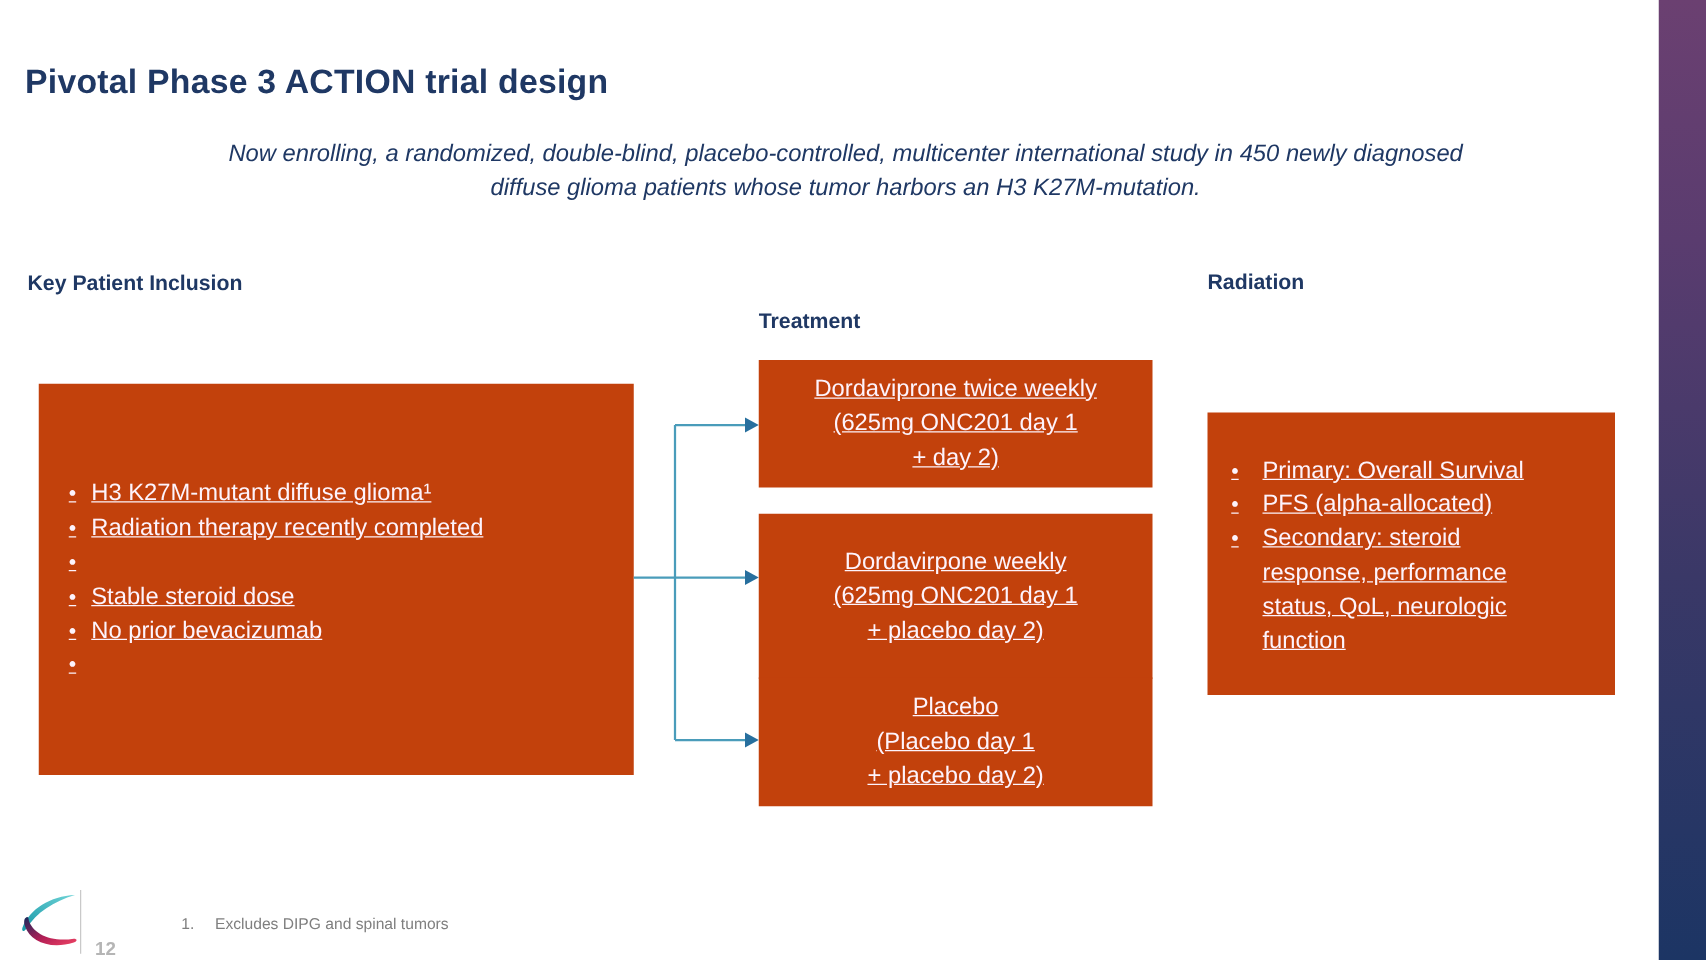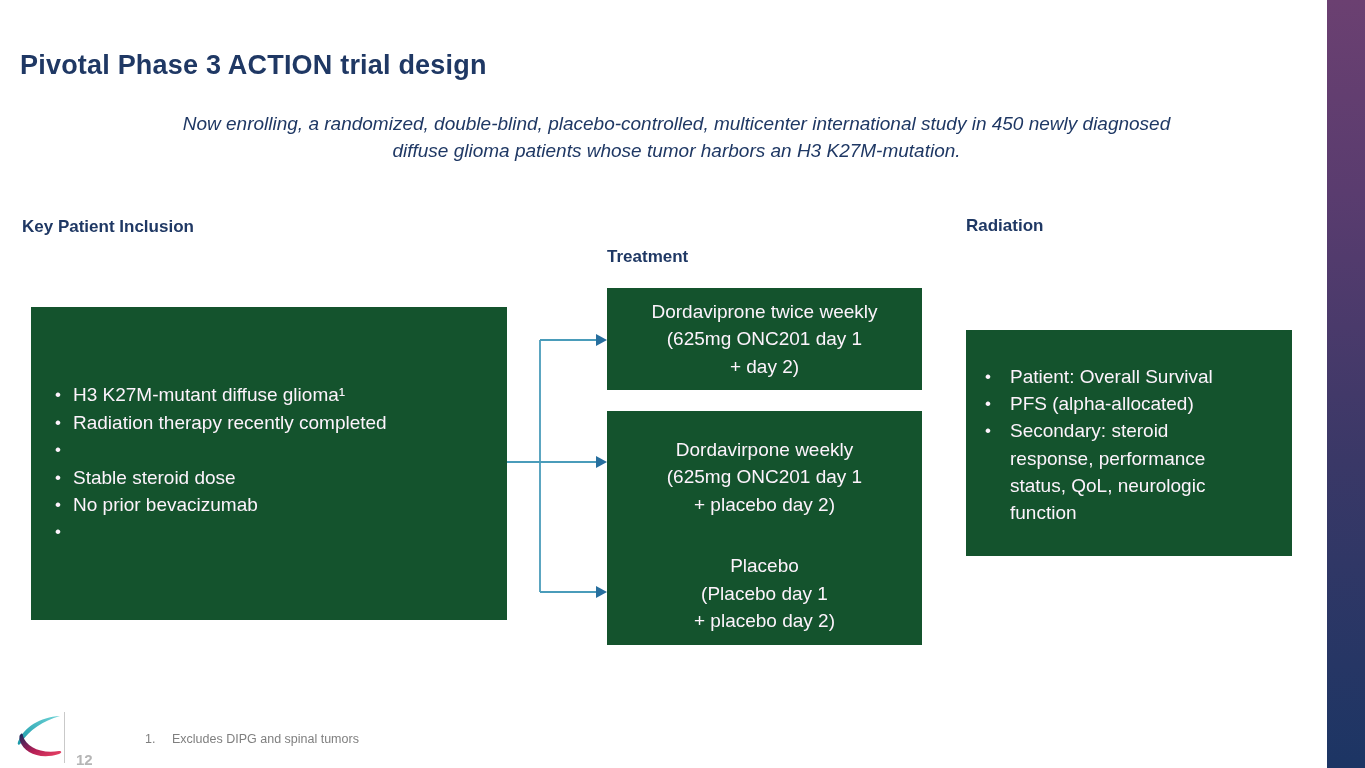--- a/index.html
+++ b/index.html
@@ -34,21 +34,21 @@
 
   .col-header {
     position: absolute;
     font-size: 17px; font-weight: bold; color: #1F3864;
     text-align: left;
   }
   .hdr-inclusion { left: 22px;  top: 217px; width: 476px; }
   .hdr-treatment { left: 607px; top: 219px; width: 315px; margin-top: 28px; }
   .hdr-endpoints { left: 966px; top: 216px; width: 300px; }
 
-  .purple-box { background: #14532d; position: absolute; color: #FDF3FC; }
+  .purple-box { background: #c2410c; position: absolute; color: #FDF3FC; text-decoration: underline; }
 
   .inclusion-box {
     left: 31px; top: 307px; width: 476px; height: 313px;
     display: flex; flex-direction: column; justify-content: center;
     padding: 10px 10px 10px 24px;
     font-size: 19px; line-height: 27.4px;
   }
   .bullet-row { display: flex; }
   .bullet-mark { width: 18px; flex: 0 0 18px; font-size: 17px; }
   .bullet-text { white-space: pre-line; }
@@ -150,21 +150,21 @@
   <div class="purple-box arm-box arm-2">Dordavirpone weekly
 (625mg ONC201 day 1
 + placebo day 2)</div>
   <div class="purple-box arm-box arm-3">Placebo
 (Placebo day 1
 + placebo day 2)</div>
 
   <div class="purple-box endpoints-box">
     <div class="bullet-row">
       <span class="bullet-mark">•</span>
-      <span class="bullet-text">Patient: Overall Survival</span>
+      <span class="bullet-text">Primary: Overall Survival</span>
     </div>
     <div class="bullet-row">
       <span class="bullet-mark">•</span>
       <span class="bullet-text">PFS (alpha-allocated)</span>
     </div>
     <div class="bullet-row">
       <span class="bullet-mark">•</span>
       <span class="bullet-text">Secondary: steroid
 response, performance
 status, QoL, neurologic

